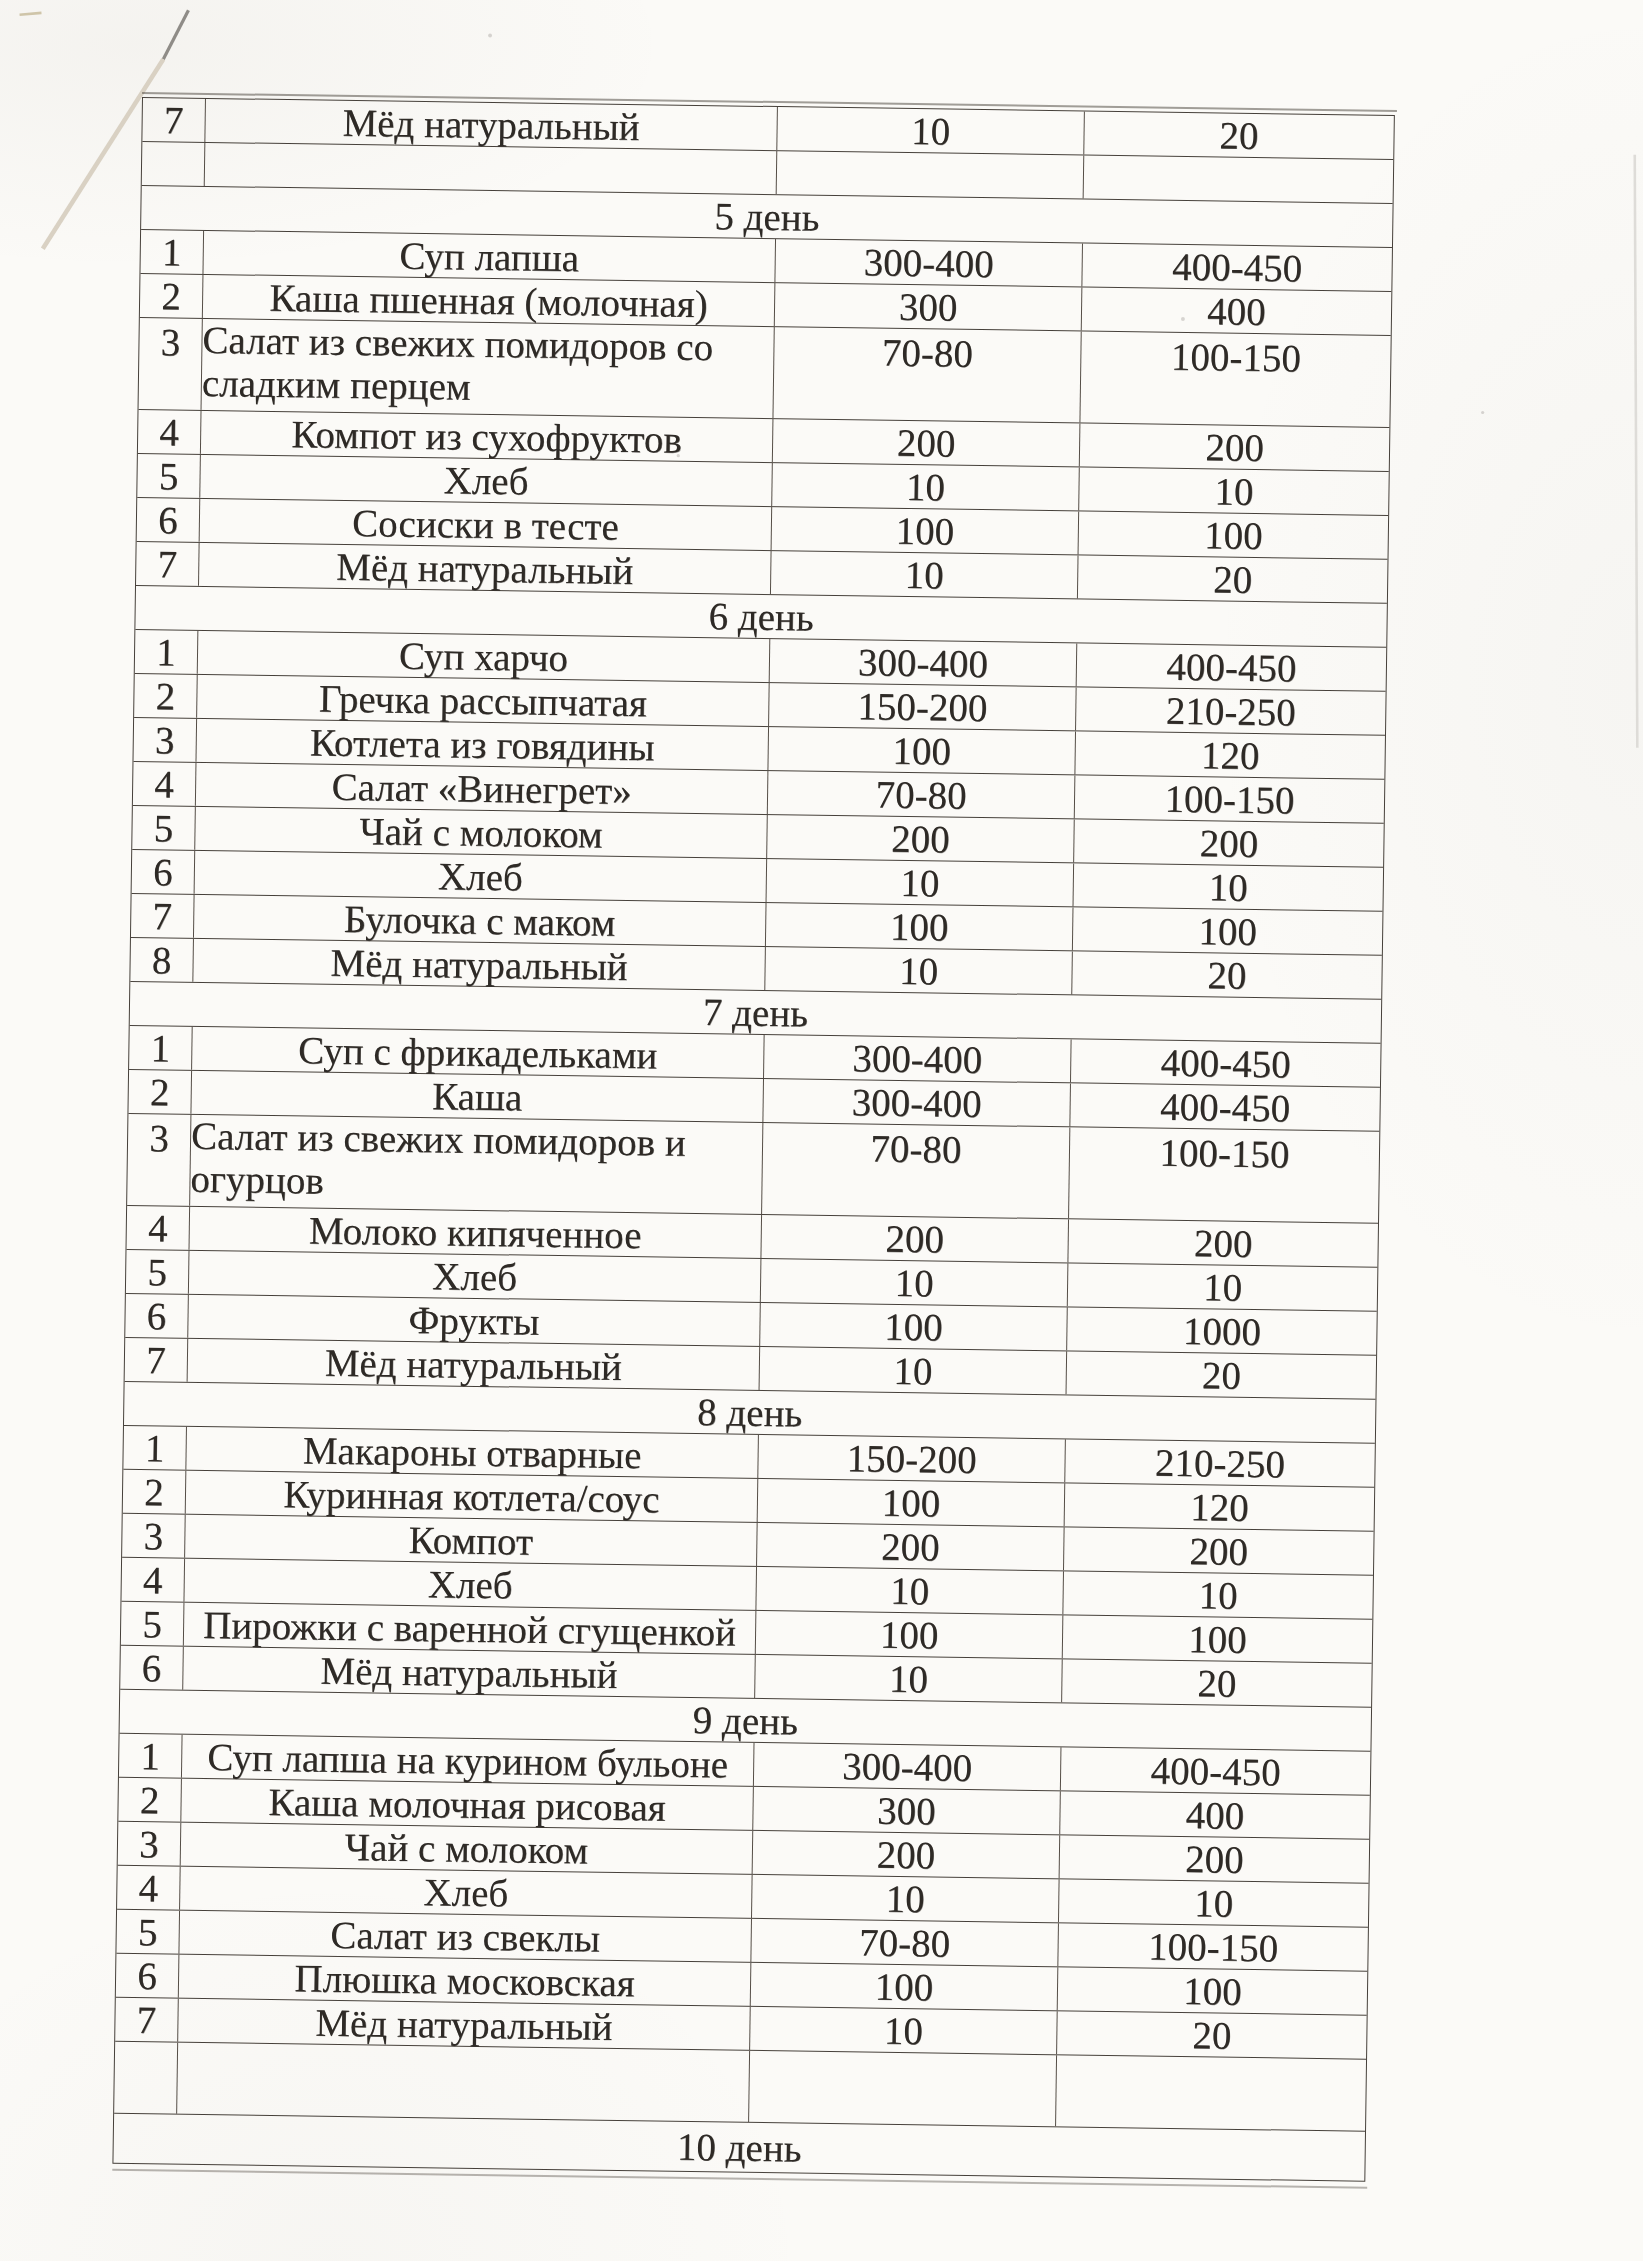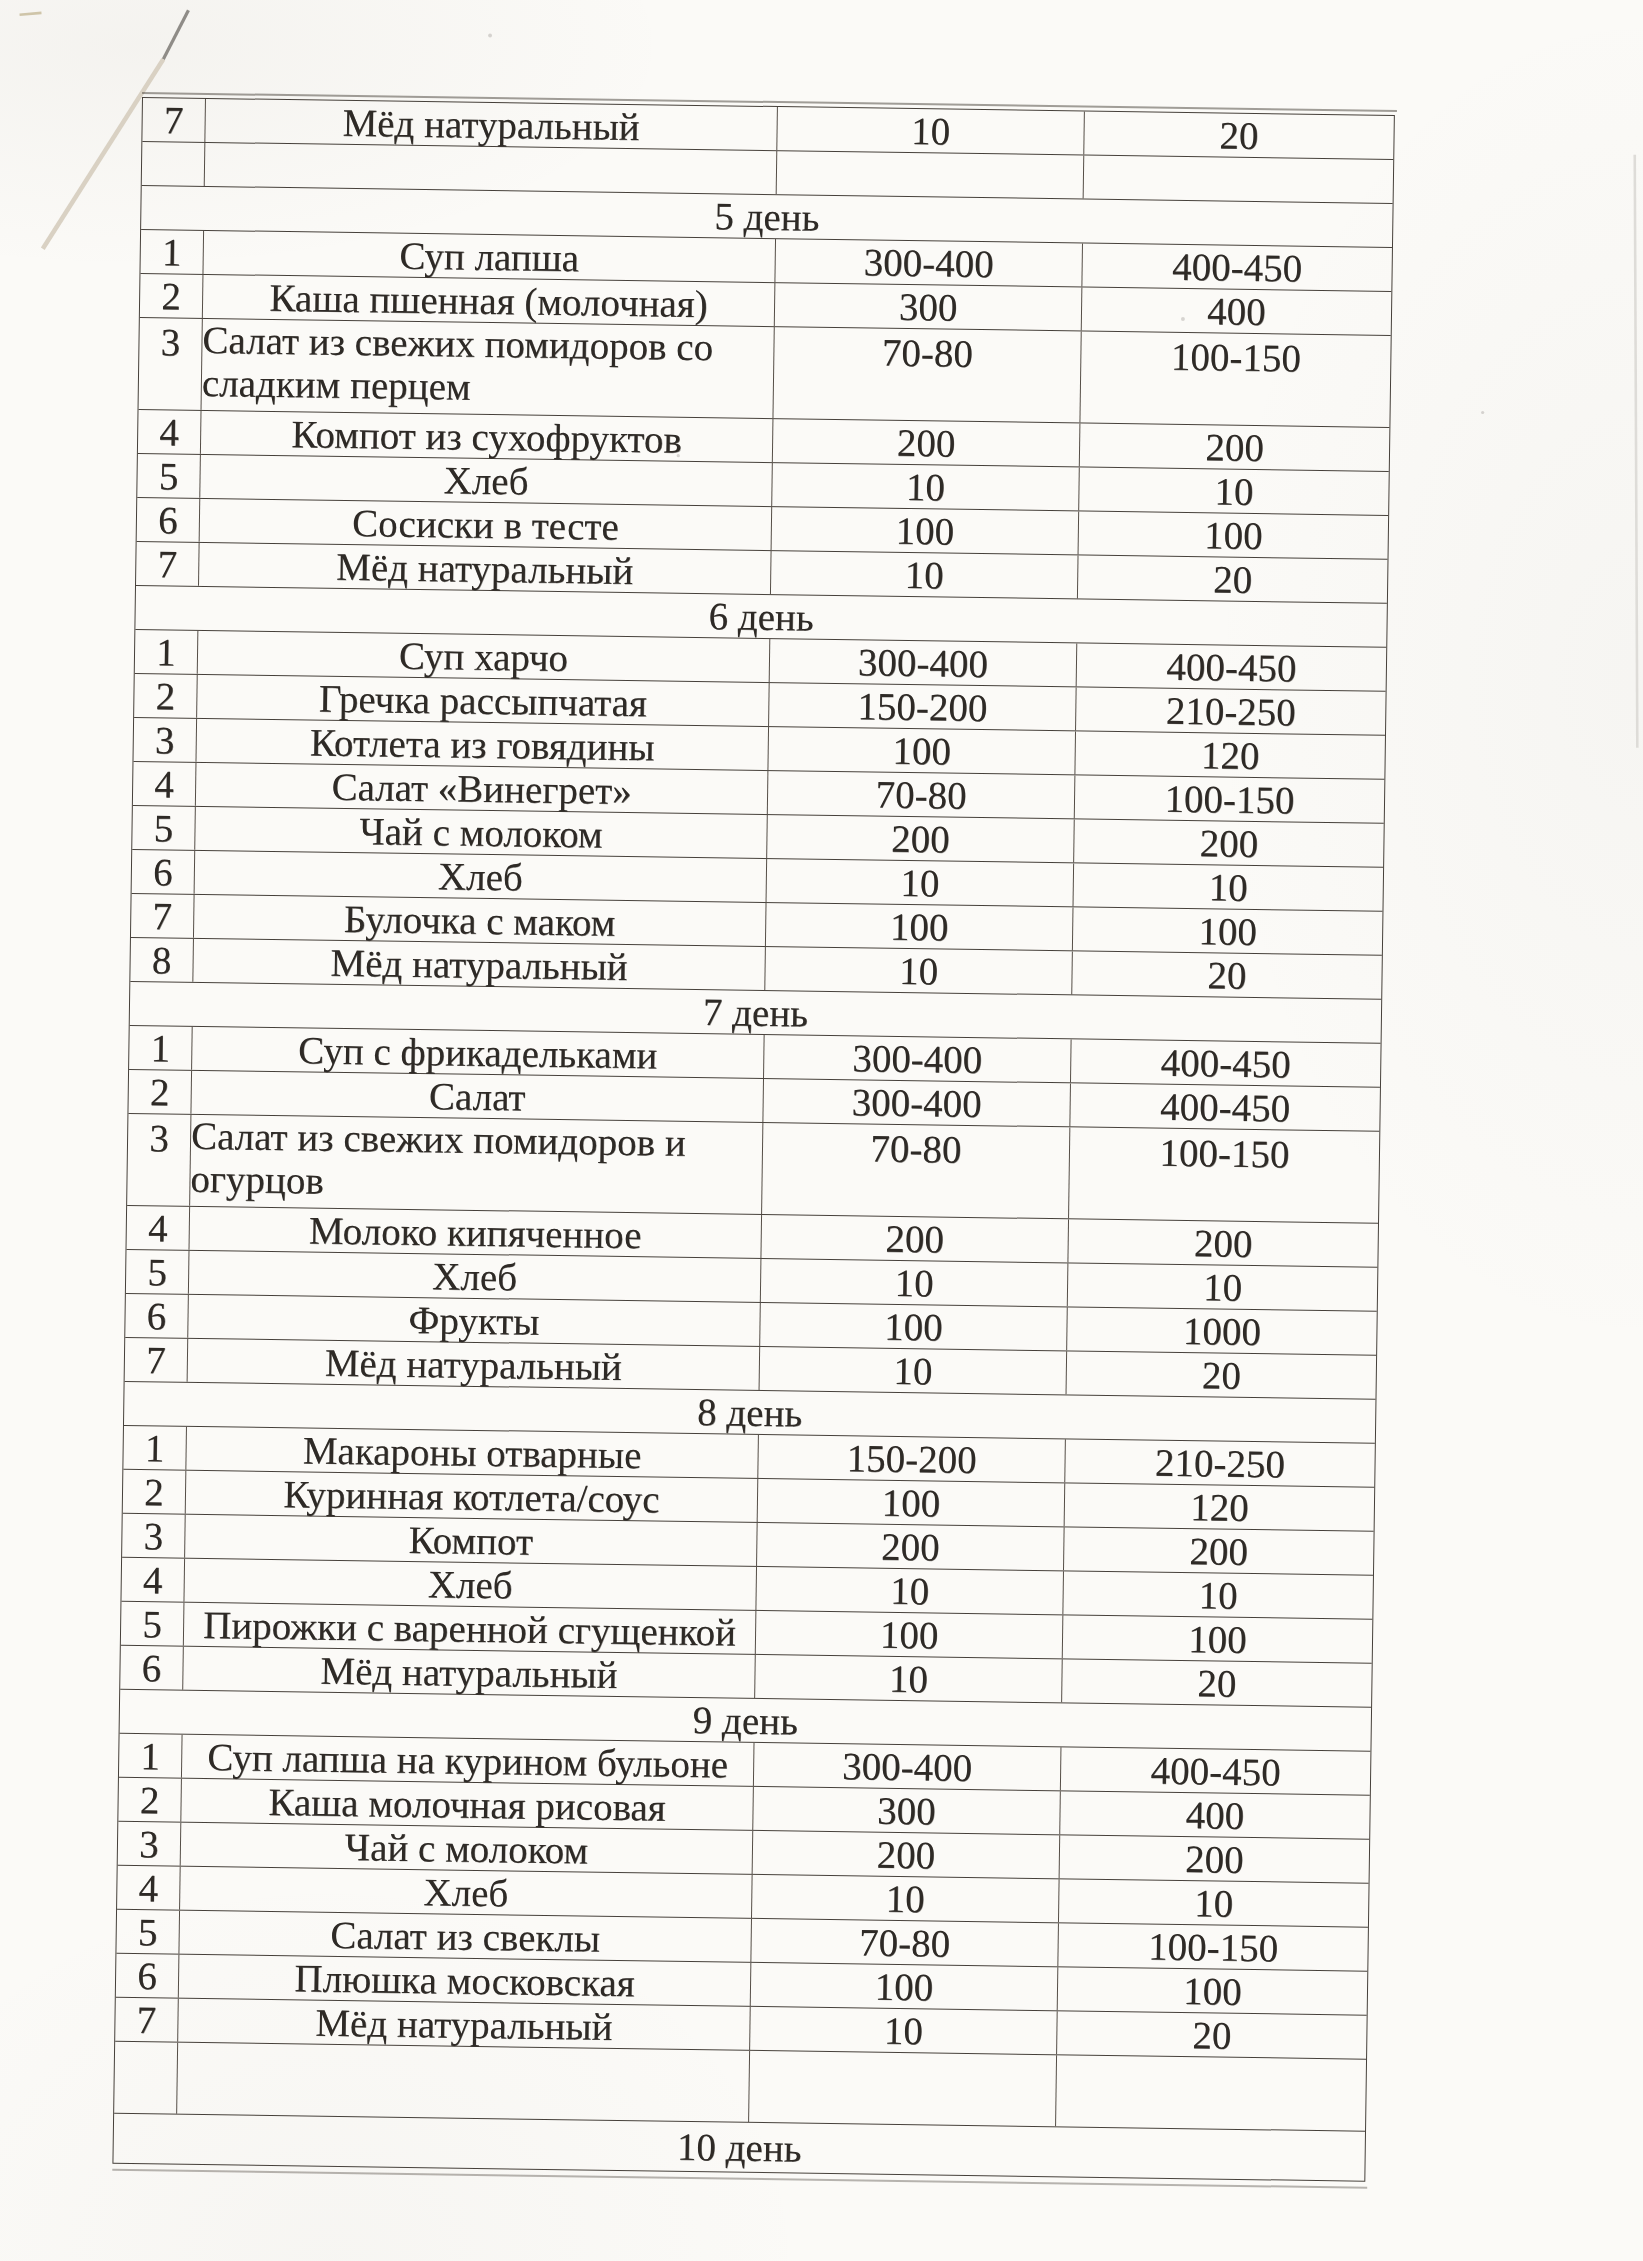--- a/index.html
+++ b/index.html
@@ -234,21 +234,21 @@
       <div class="cell c-num">1</div>
       <div class="cell c-name">
         <div class="name-line">Суп с фрикадельками</div>
       </div>
       <div class="cell c-p1">300-400</div>
       <div class="cell c-p2">400-450</div>
     </div>
     <div class="row item">
       <div class="cell c-num">2</div>
       <div class="cell c-name">
-        <div class="name-line">Салат</div>
+        <div class="name-line">Каша</div>
       </div>
       <div class="cell c-p1">300-400</div>
       <div class="cell c-p2">400-450</div>
     </div>
     <div class="row item twoline">
       <div class="cell c-num">3</div>
       <div class="cell c-name">
         <div class="name-line">Салат из свежих помидоров и</div>
         <div class="name-line">огурцов</div>
       </div>

